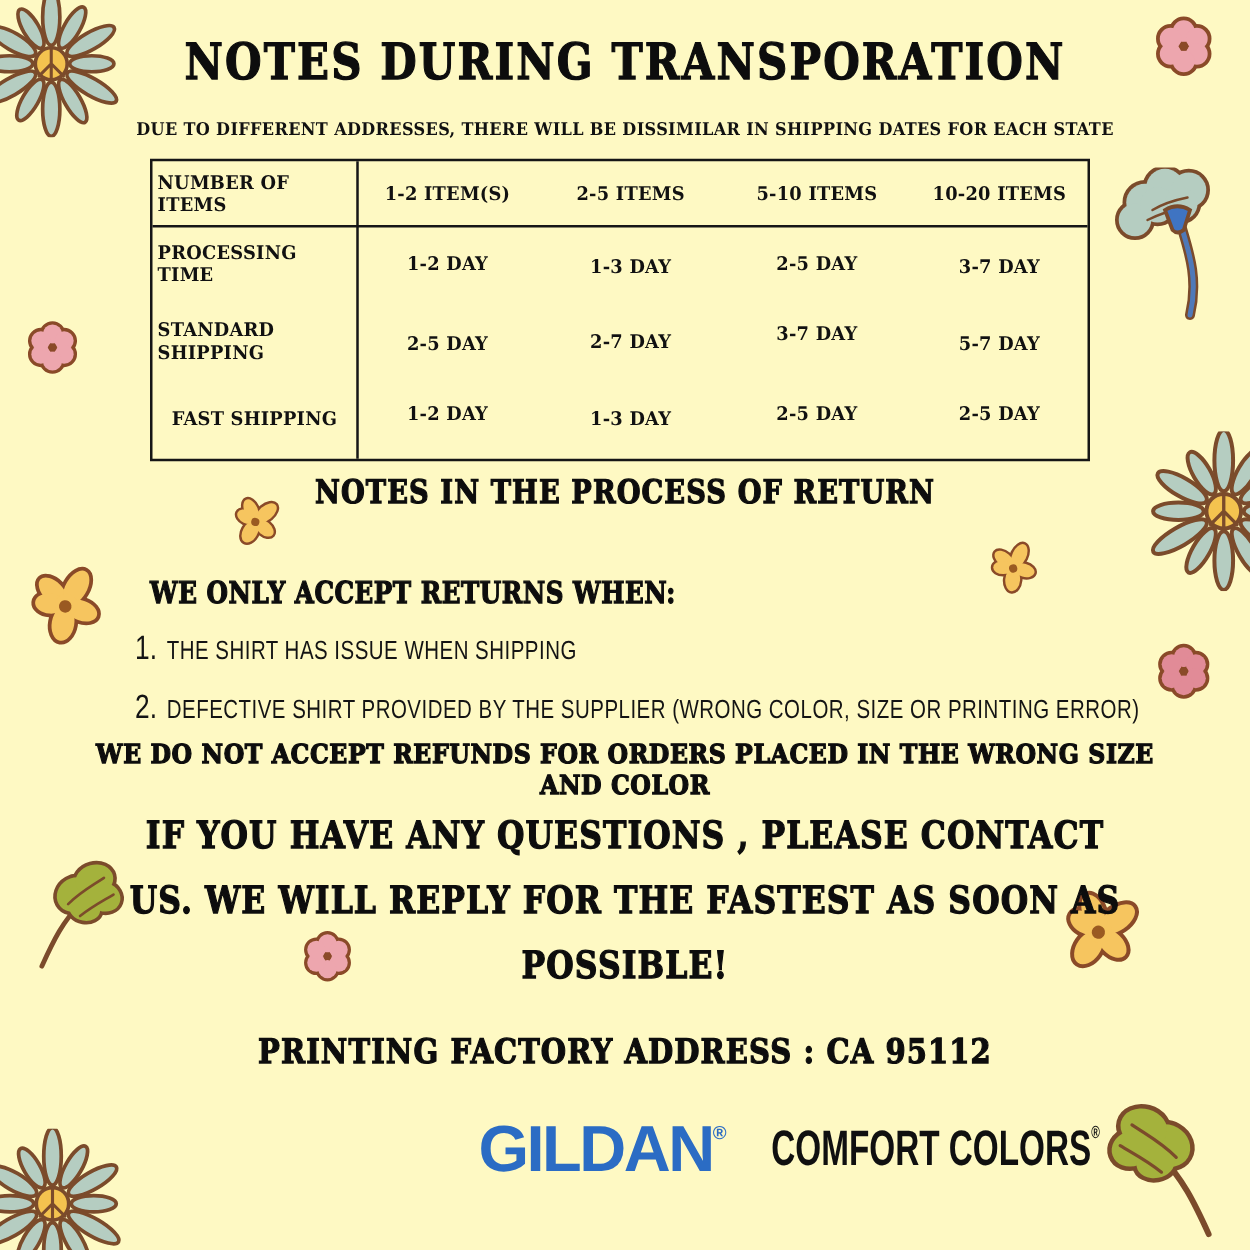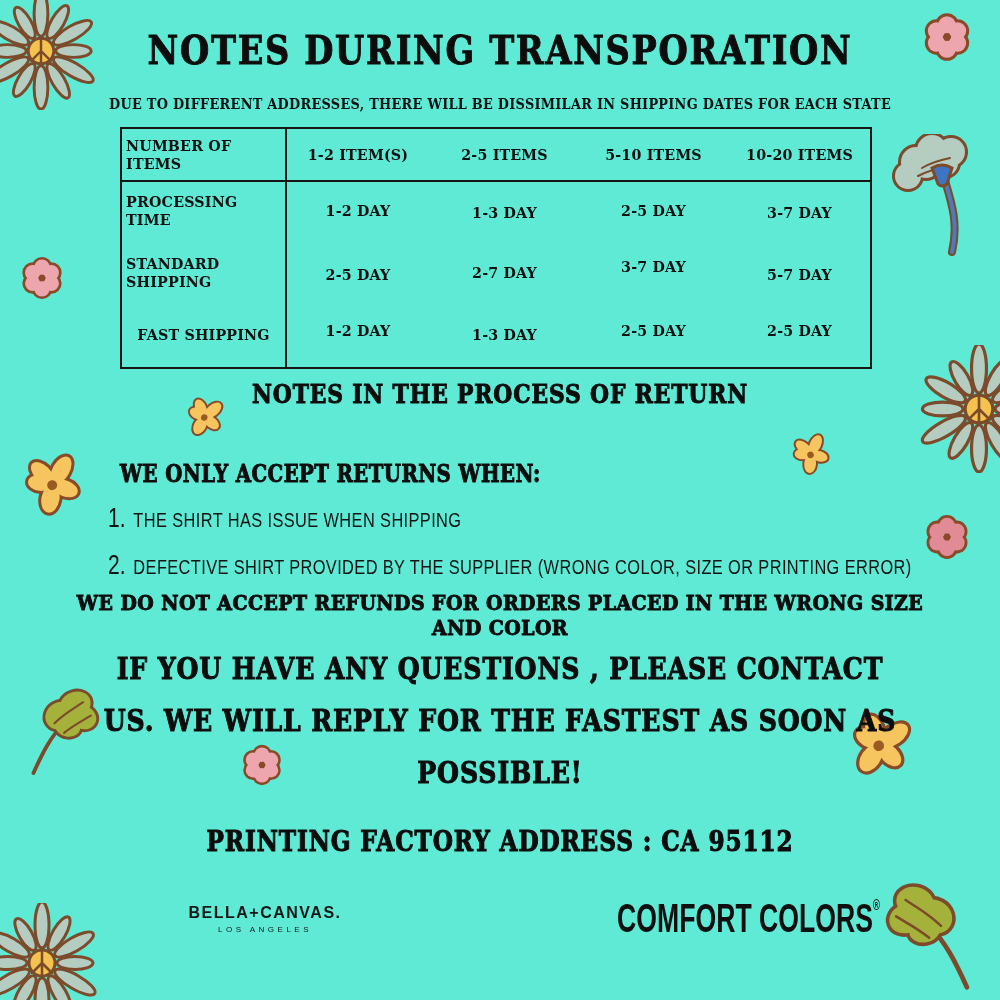--- a/index.html
+++ b/index.html
@@ -1,16 +1,16 @@
 <!DOCTYPE html>
 <html><head>
 <meta charset="utf-8">
 <style>
   html,body{margin:0;padding:0;background:#fff;}
-  .canvas{position:relative;width:1000px;height:1000px;background:#5eead4;overflow:hidden;
+  .canvas{position:relative;width:1000px;height:1000px;background:#fef9c3;overflow:hidden;
           font-family:"DejaVu Serif", serif;color:#111;}
   .decor{position:absolute;pointer-events:none;}
 
   
   .groovy{font-family:"DejaVu Serif", serif;font-weight:bold;color:#0d0d0d;
           -webkit-text-stroke:1px #0d0d0d;}
 
   .title{position:absolute;left:0;right:0;top:26px;text-align:center;font-size:40px;
          letter-spacing:2px;transform:scaleX(.84);transform-origin:center;}
   .subtitle{position:absolute;left:0;right:0;top:96px;text-align:center;font-size:14px;
@@ -269,20 +269,17 @@
 
   <div class="contact groovy">
     <div>IF YOU HAVE ANY QUESTIONS , PLEASE CONTACT</div>
     <div>US. WE WILL REPLY FOR THE FASTEST AS SOON AS</div>
     <div>POSSIBLE!</div>
   </div>
 
   <div class="factory groovy">PRINTING FACTORY ADDRESS : CA 95112</div>
 
   <div class="brands">
-    <div class="bella">
-      <div class="b-name">BELLA+CANVAS.</div>
-      <div class="b-sub">LOS ANGELES</div>
-    </div>
+    <div class="gildan"><span>GILDAN</span><sup>®</sup></div>
     <div class="comfort"><span>COMFORT COLORS</span><sup>®</sup></div>
   </div>
 
 </div>
 
 </body></html>

